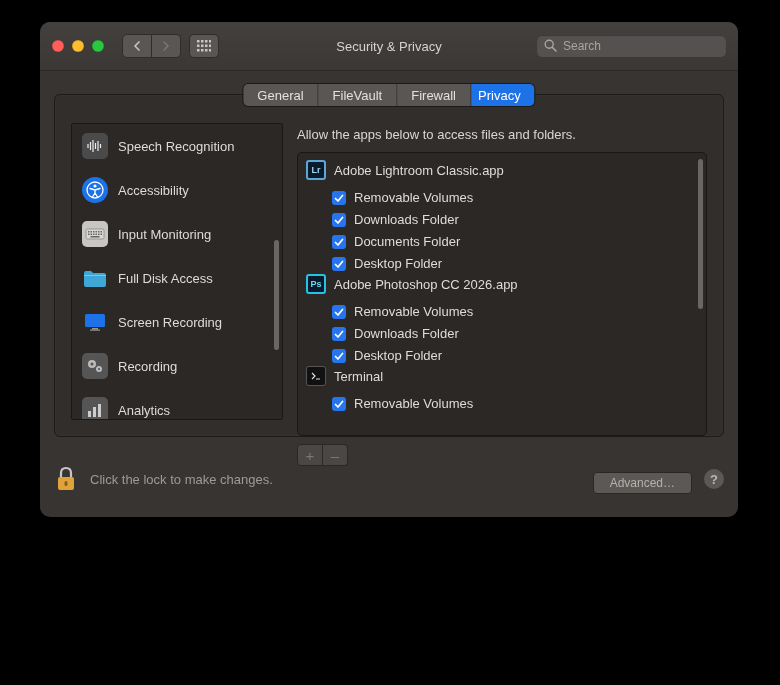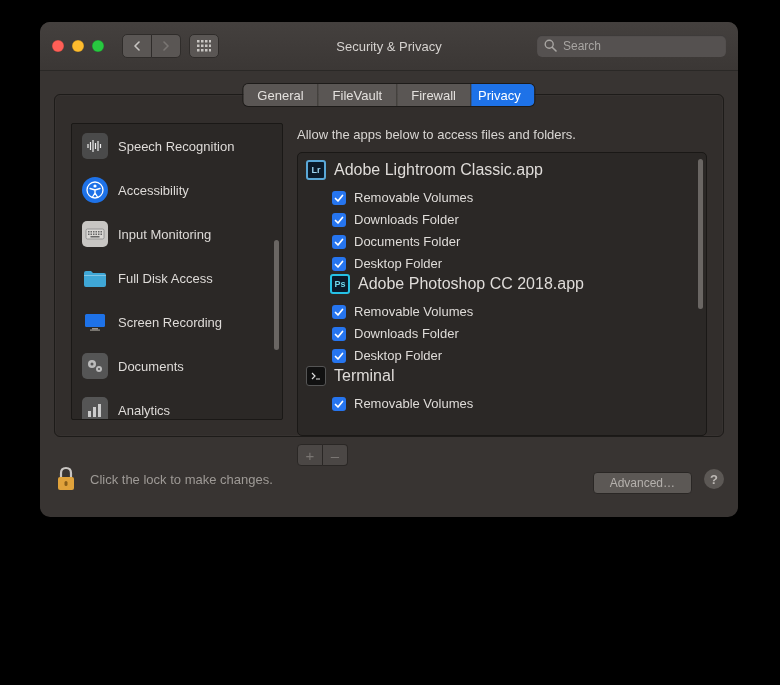--- a/index.html
+++ b/index.html
@@ -224,21 +224,21 @@
     width: 20px;
     height: 20px;
     border-radius: 3px;
     display: flex;
     align-items: center;
     justify-content: center;
     font-size: 9px;
     font-weight: 700;
     box-sizing: border-box;
   }
-  .appname { color: #dfdcd9; font-size: 16px; }
+  .appname { color: #dfdcd9; font-size: 13px; }
   .permrow {
     display: flex;
     align-items: flex-end;
     gap: 8px;
     height: 22px;
     padding-left: 28px;
     color: #dfdcd9;
     font-size: 13px;
   }
   .chk {
@@ -469,21 +469,21 @@
           <div class="sbicon" style="background:#555;">
             <svg width="20" height="20" viewBox="0 0 20 20">
                 <g fill="#bbb">
                   <circle cx="7" cy="8" r="4"></circle>
                   <circle cx="7" cy="8" r="1.5" fill="#555"></circle>
                   <circle cx="14" cy="13" r="3"></circle>
                   <circle cx="14" cy="13" r="1.1" fill="#555"></circle>
                 </g>
               </svg>
           </div>
-          <span>Documents</span>
+          <span>Recording</span>
         </div>
         <div class="sbitem">
           <div class="sbicon" style="background:#555;">
             <svg width="18" height="16" viewBox="0 0 18 16">
                 <g fill="#ccc">
                   <rect x="2" y="9" width="3" height="6"></rect>
                   <rect x="7" y="5" width="3" height="10"></rect>
                   <rect x="12" y="2" width="3" height="13"></rect>
                 </g>
               </svg>
@@ -542,24 +542,24 @@
           <div class="permrow">
             <div class="chk">
                 <svg width="10" height="9" viewBox="0 0 10 9">
                   <path d="M1.5 4.5 L4 7 L8.5 1.5" stroke="#fff" stroke-width="1.7" fill="none" stroke-linecap="round" stroke-linejoin="round"></path>
                 </svg>
               </div>
             <span>Desktop Folder</span>
           </div>
 
           <div class="approw">
-            <div class="appicon" style="background:#0a1a2a;border:2px solid #26c1e5;color:#6fd7ec;margin-left:24px;">
+            <div class="appicon" style="background:#0a1a2a;border:2px solid #26c1e5;color:#6fd7ec;">
               <span>Ps</span>
             </div>
-            <span class="appname">Adobe Photoshop CC 2018.app</span>
+            <span class="appname">Adobe Photoshop CC 2026.app</span>
           </div>
           <div class="permrow">
             <div class="chk">
                 <svg width="10" height="9" viewBox="0 0 10 9">
                   <path d="M1.5 4.5 L4 7 L8.5 1.5" stroke="#fff" stroke-width="1.7" fill="none" stroke-linecap="round" stroke-linejoin="round"></path>
                 </svg>
               </div>
             <span>Removable Volumes</span>
           </div>
           <div class="permrow">

